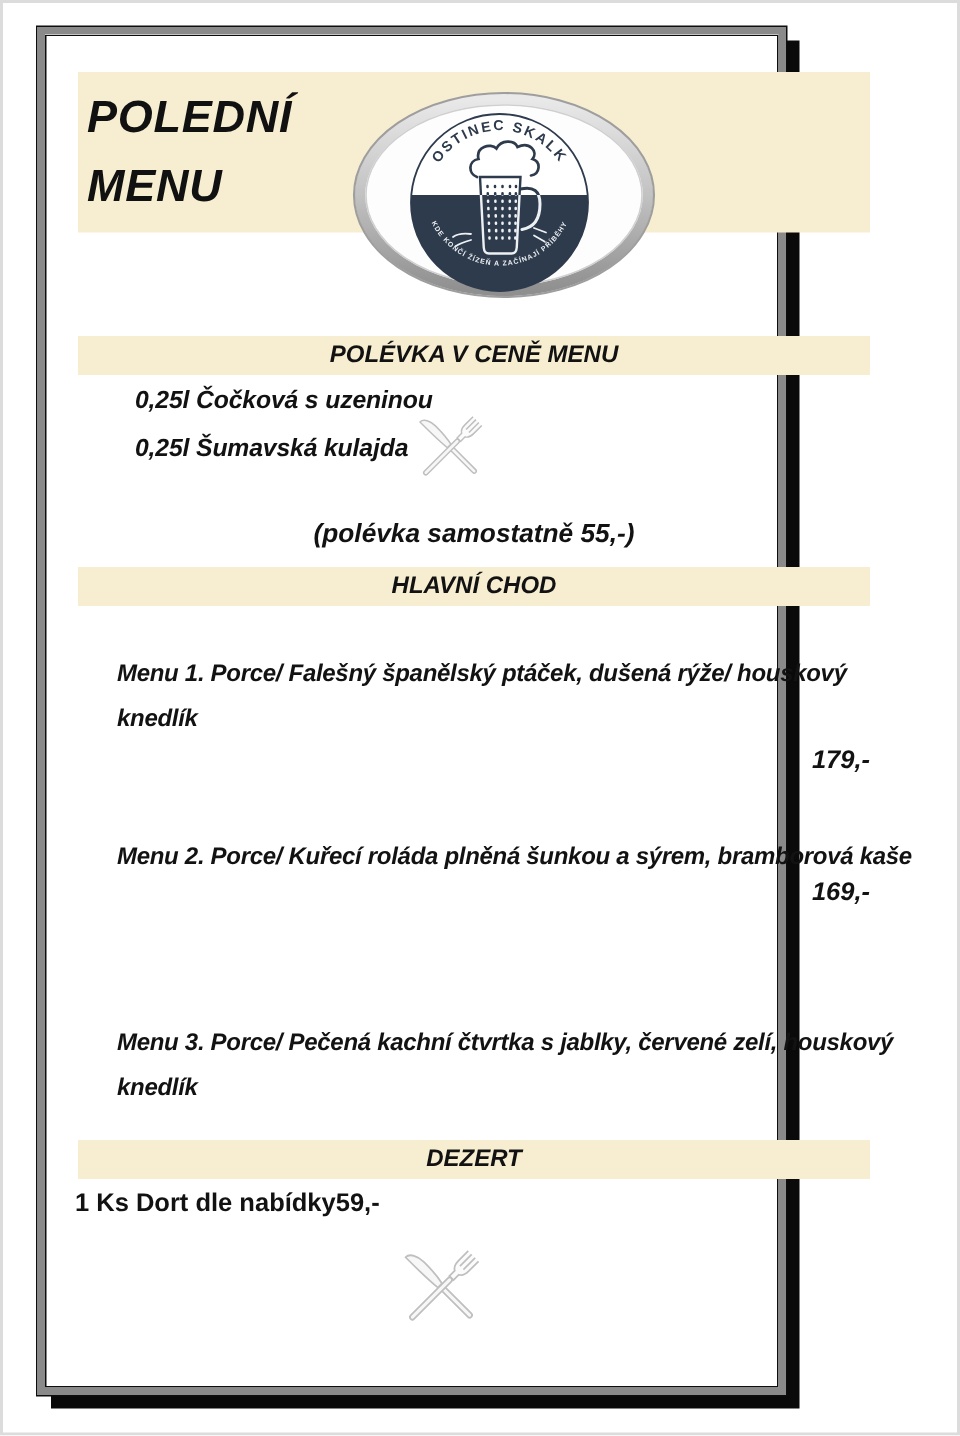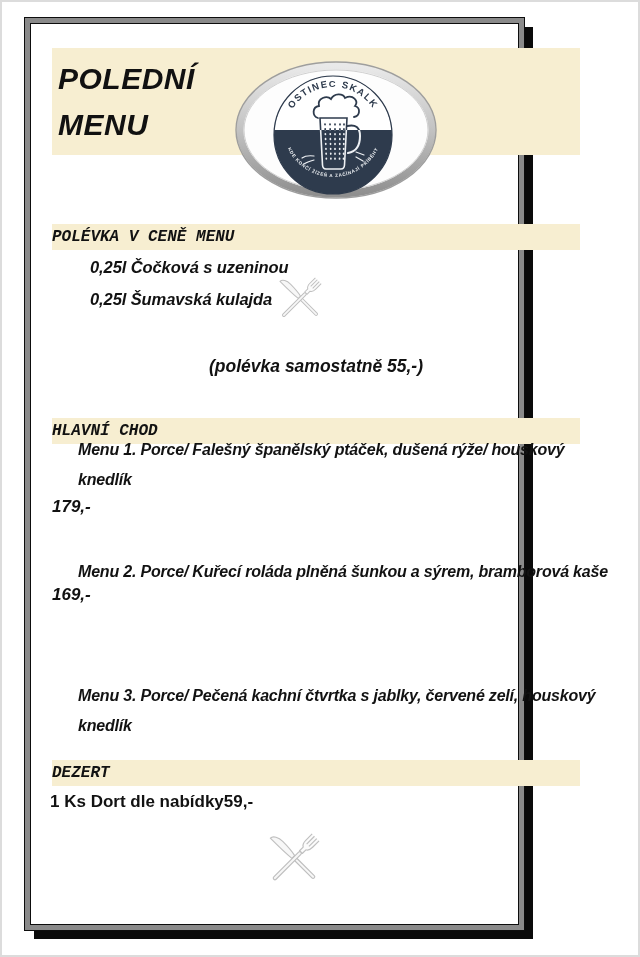--- a/index.html
+++ b/index.html
@@ -12,22 +12,22 @@
     position:absolute; left:25px; top:18px; width:499px; height:912px;
     background:#fff;
     border:5px solid #8a8a8a;
     box-shadow: 0 0 0 1px #0d0d0d, inset 0 0 0 1px #0d0d0d, 9px 9px 0 0 #0a0a0a;
   }
   .band {
     position:absolute; left:22px; width:528px; height:26px;
     background:#f7eed1;
   }
   .band-label {
-    width:100%; text-align:left; line-height:26px;
-    font-size:16px; font-weight:700; font-style:italic; color:#121212;font-family:Liberation Mono, monospace;
+    width:100%; text-align:center; line-height:26px;
+    font-size:16px; font-weight:700; font-style:italic; color:#121212;
   }
   .title-band {
     position:absolute; left:22px; top:25px; width:528px; height:107px;
     background:#f7eed1;
   }
   .doc-title {
     padding:8px 0 0 6px;
     font-size:30px; font-weight:700; font-style:italic; color:#111;
     line-height:46px; letter-spacing:0.5px;
   }
@@ -41,21 +41,21 @@
   .menu-line {
     position:absolute; left:20px; width:548px;
     font-size:16px; font-weight:700; font-style:italic; color:#121212;
     line-height:30px; letter-spacing:-0.2px; white-space:pre-line;margin-left:28px;
   }
   .center-line {
     position:absolute; left:22px; width:528px; text-align:center;
     font-size:17.5px; font-weight:700; font-style:italic; color:#121212;
   }
   .price-line {
-    position:absolute; left:22px; width:528px; text-align:left;
+    position:absolute; left:22px; width:528px; text-align:right;
     font-size:17px; font-weight:700; font-style:italic; color:#121212;
   }
   .dessert-row {
     position:absolute; left:20px; top:769px; width:530px;
     display:flex; 
     font-size:17px; font-weight:700; font-style:normal; color:#121212;
   }
   .cutlery { position:absolute; }
   .cutlery-top { left:233px; top:243px; width:74px; height:66px; }
   .cutlery-bottom { left:221px; top:797px; width:86px; height:78px; }
@@ -141,23 +141,23 @@
         </g>
         <g transform="translate(60,60) rotate(45)">
           <path d="M-7.5,-47 L-7.5,-33 C-7.5,-27 -5,-24 -3,-23 L-3,-15 L3,-15 L3,-23 C5,-24 7.5,-27 7.5,-33 L7.5,-47" fill="#fbfbfb"></path>
           <line x1="-2.5" y1="-47" x2="-2.5" y2="-30"></line>
           <line x1="2.5" y1="-47" x2="2.5" y2="-30"></line>
           <rect x="-2.5" y="-15" width="5" height="59" rx="2.5"></rect>
         </g>
       </g>
     </svg>
 
-    <div class="center-line" style="top:322px;margin-top:11px;">(polévka samostatně 55,-)</div>
+    <div class="center-line" style="top:322px;">(polévka samostatně 55,-)</div>
 
-    <div class="band" style="top:355px;margin-top:40px;">
+    <div class="band" style="top:355px;">
       <div class="band-label">HLAVNÍ CHOD</div>
     </div>
 
     <div class="menu-line" style="top:412px;">Menu 1. Porce/ Falešný španělský ptáček, dušená rýže/ houskový
 knedlík</div>
     <div class="price-line" style="top:474px;">179,-</div>
 
     <div class="menu-line" style="top:534px;">Menu 2. Porce/ Kuřecí roláda plněná šunkou a sýrem, bramborová kaše</div>
     <div class="price-line" style="top:562px;">169,-</div>
 

